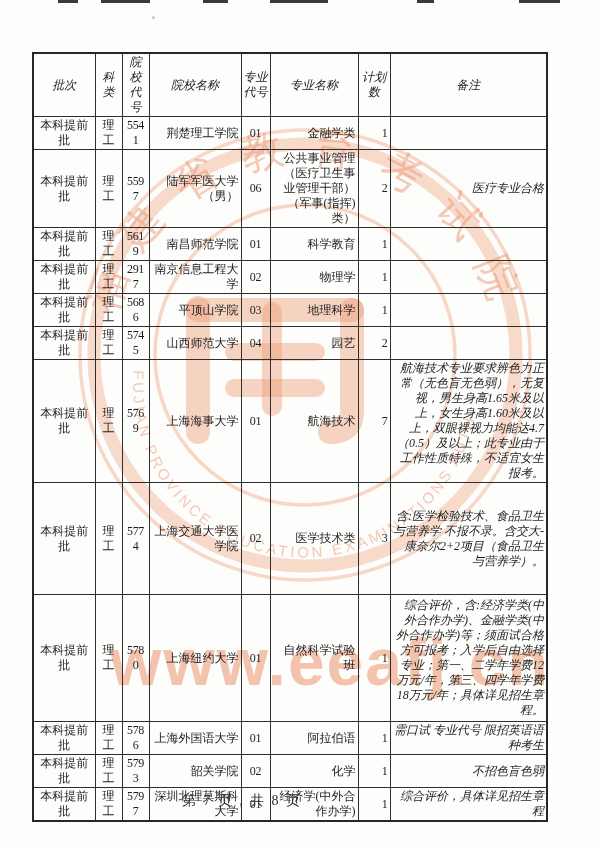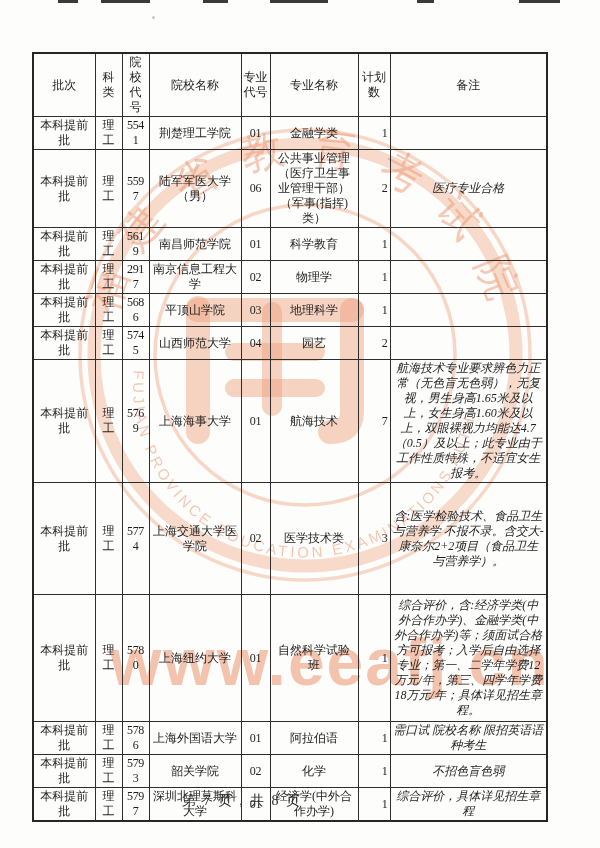--- a/index.html
+++ b/index.html
@@ -26,23 +26,23 @@
     width:514px;border-collapse:collapse;table-layout:fixed;
     background:transparent;
   }
   table.plan th,table.plan td{
     border:1.6px solid #2e2e2e;
     font-size:12px;line-height:15px;
     padding:1px 2px;vertical-align:middle;
     overflow:hidden;word-break:break-all;
   }
   table.plan{border:2.2px solid #262626;}
-  th{font-weight:normal;text-align:center;font-size:12px;}
+  th{font-weight:normal;text-align:center;font-size:12px;font-style:italic;}
   td.c-center{text-align:center;}
-  td.c-left{text-align:center;padding-left:3px;}
+  td.c-left{text-align:right;padding-left:3px;}
   td.c-right{text-align:right;padding-right:3px;}
   td.num{font-size:11.5px;letter-spacing:-0.3px;}
   td.cell-major{padding-left:3px;padding-right:3px;}
   td.cell-note{padding-left:3px;padding-right:2px;font-style:italic;}
 
   .footer{
     position:absolute;left:0;top:792px;width:484px;z-index:1;
     text-align:center;font-size:14px;letter-spacing:2px;color:#2c2c2c;
   }
 </style>
@@ -206,21 +206,21 @@
           <td class="c-left cell-note">综合评价，含:经济学类(中外合作办学)、金融学类(中外合作办学)等；须面试合格方可报考；入学后自由选择专业；第一、二学年学费12万元/年，第三、四学年学费18万元/年；具体详见招生章程。</td>
         </tr>
         <tr style="height: 30px;">
           <td class="c-center">本科提前批</td>
           <td class="c-center">理工</td>
           <td class="c-center num">5786</td>
           <td class="c-left">上海外国语大学</td>
           <td class="c-center num">01</td>
           <td class="c-left cell-major">阿拉伯语</td>
           <td class="c-right num">1</td>
-          <td class="c-left cell-note">需口试 院校名称 限招英语语种考生</td>
+          <td class="c-left cell-note">需口试 专业代号 限招英语语种考生</td>
         </tr>
         <tr style="height: 27px;">
           <td class="c-center">本科提前批</td>
           <td class="c-center">理工</td>
           <td class="c-center num">5793</td>
           <td class="c-left">韶关学院</td>
           <td class="c-center num">02</td>
           <td class="c-left cell-major">化学</td>
           <td class="c-right num">1</td>
           <td class="c-left cell-note">不招色盲色弱</td>

